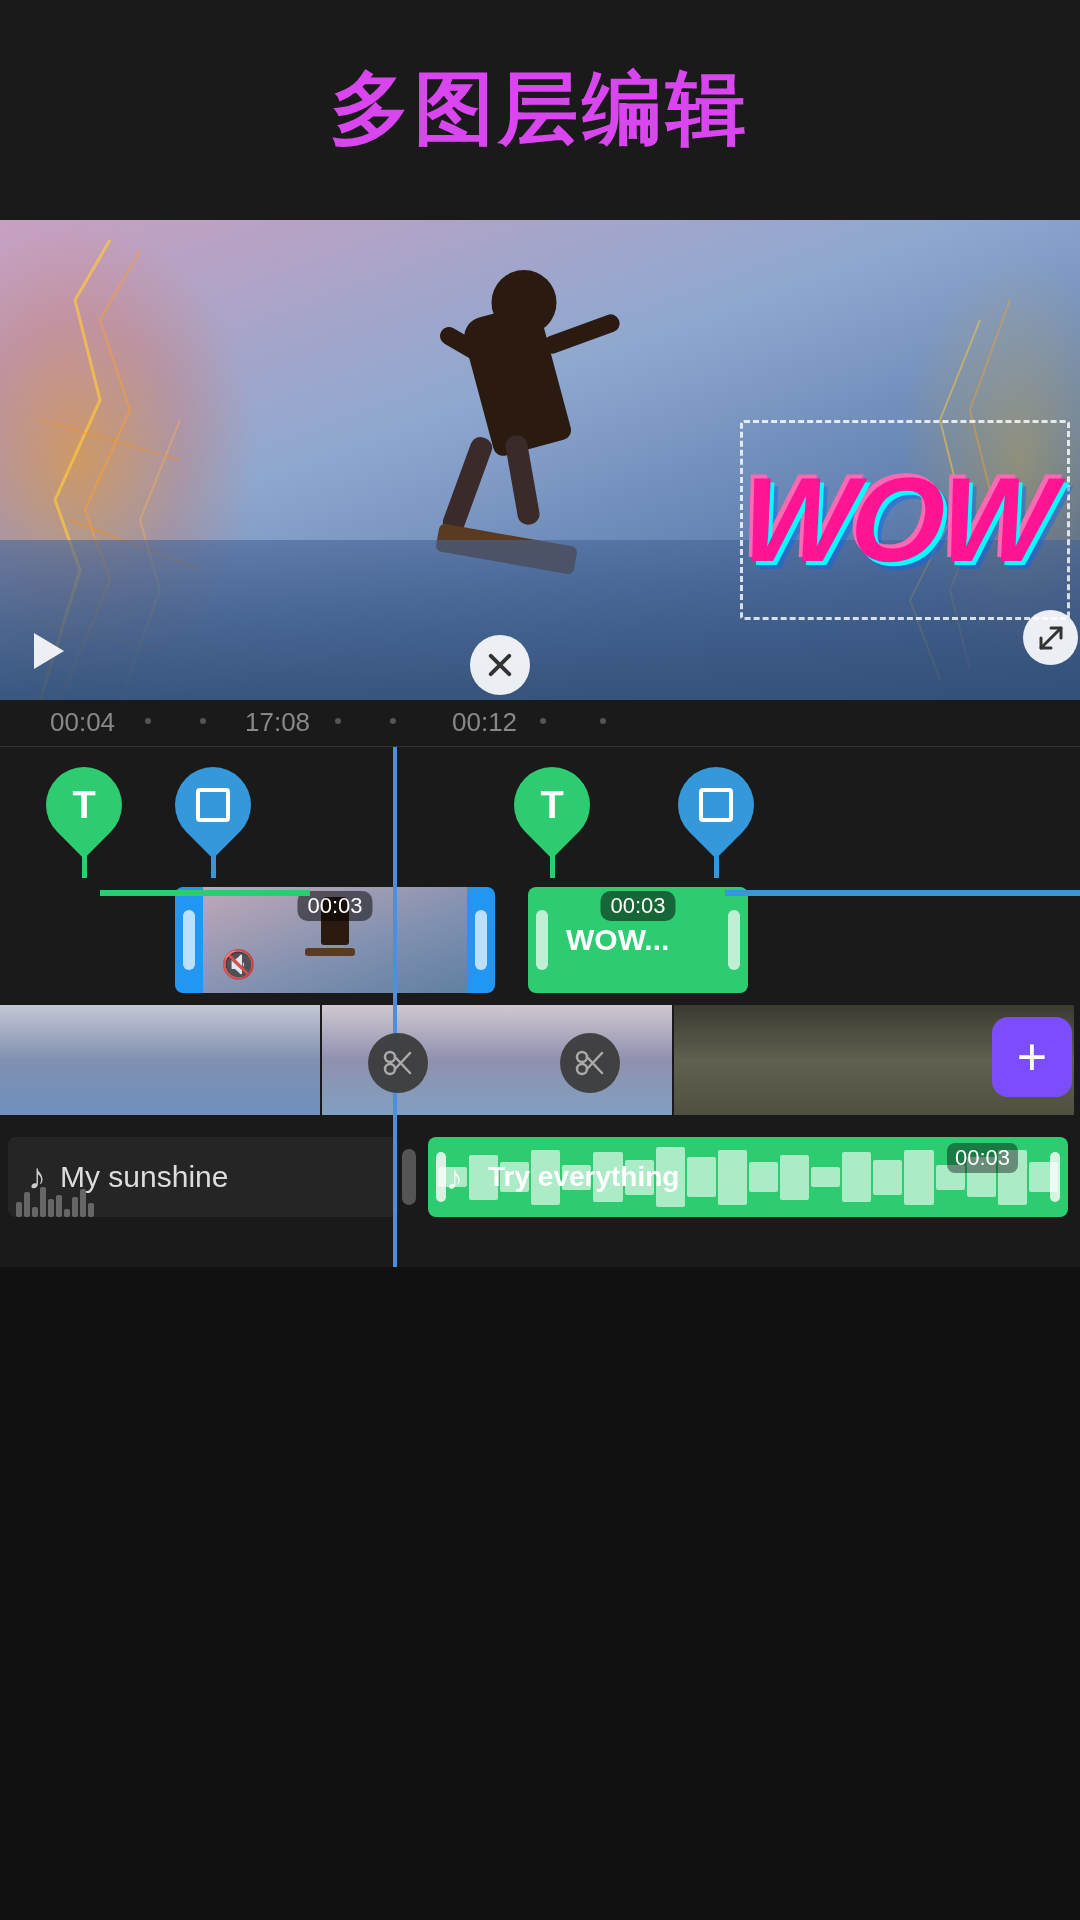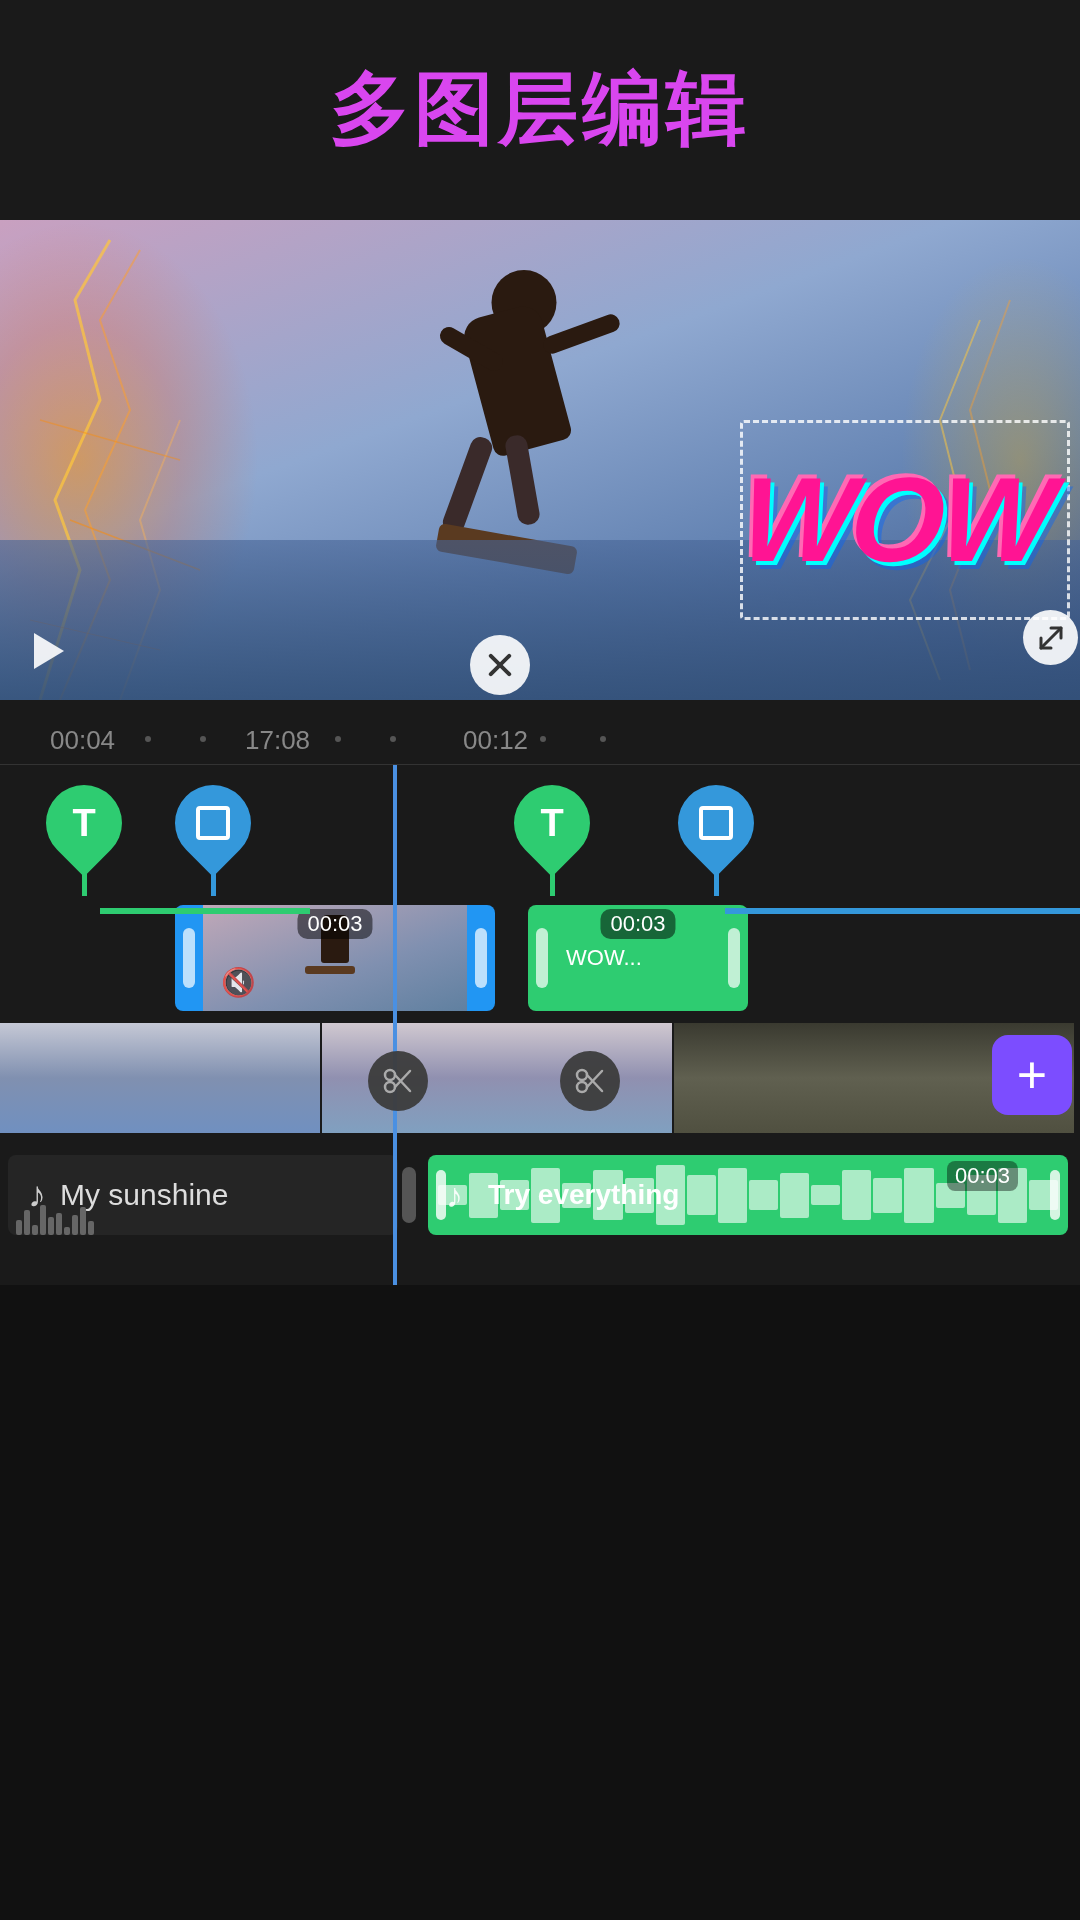--- a/index.html
+++ b/index.html
@@ -203,21 +203,21 @@
 
     
     #timeline {
       background: #1a1a1a;
       width: 1080px;
       position: relative;
     }
 
     
     .time-ruler {
-      height: 65px;
+      height: 47px;
       background: #1a1a1a;
       position: relative;
       display: flex;
       align-items: center;
       padding: 0 0 0 30px;
       border-bottom: 1px solid #333;
     }
     .time-mark {
       position: absolute;
       bottom: 8px;
@@ -301,22 +301,22 @@
     }
     .mute-icon {
       position: absolute;
       left: 18px;
       bottom: 12px;
       color: rgba(255,255,255,0.8);
       font-size: 28px;
     }
     .clip-wow-text {
       color: #fff;
-      font-size: 22px;
-      font-weight: normal;
+      font-size: 30px;
+      font-weight: bold;
       padding: 0 10px;
     }
 
     
     .bg-track {
       position: absolute;
       left: 0; right: 0;
       height: 110px;
       overflow: hidden;
       display: flex;
@@ -528,21 +528,21 @@
 
 <div id="timeline">
 
   <div class="time-ruler">
     <span class="time-mark" style="left:50px;">00:04</span>
     <span class="time-dot" style="left:145px;"></span>
     <span class="time-dot" style="left:200px;"></span>
     <span class="time-mark" style="left:245px;">17:08</span>
     <span class="time-dot" style="left:335px;"></span>
     <span class="time-dot" style="left:390px;"></span>
-    <span class="time-mark" style="left:463px;">00:12</span>
+    <span class="time-mark" style="left:452px;">00:12</span>
     <span class="time-dot" style="left:540px;"></span>
     <span class="time-dot" style="left:600px;"></span>
   </div>
 
   <div class="track-container" style="position:relative; height:520px;">
 
     <div class="playhead" style="height:520px; top:0; left:393px;"></div>
 
     <div style="position:absolute; left:46px; top:20px; display:flex; flex-direction:column; align-items:center; z-index:10;">
       <div style="width:76px; height:76px; background:#2ecc71; border-radius:50% 50% 50% 0; transform:rotate(-45deg); display:flex; align-items:center; justify-content:center;">

